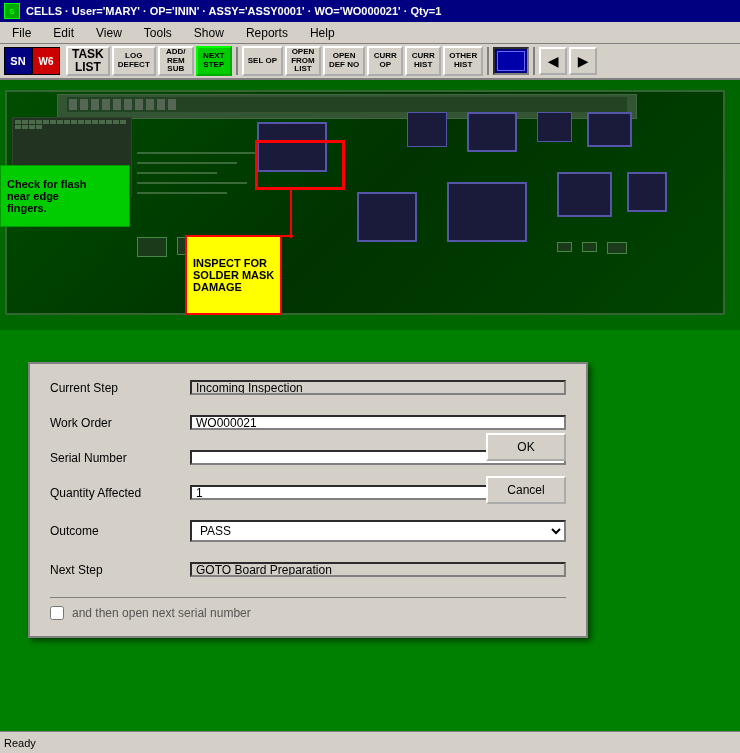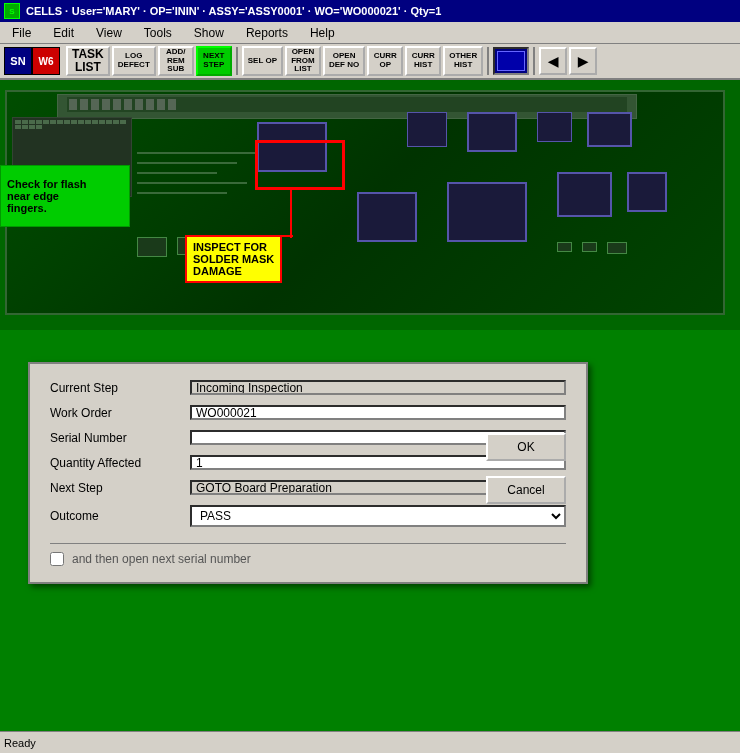--- a/index.html
+++ b/index.html
@@ -118,21 +118,21 @@
       top: 10px; left: 5px;
       width: 720px; height: 225px;
       background: #004400;
       border: 2px solid #336633;
     }
     
     .annotation-box {
       position: absolute;
       background: #ffff00;
       border: 2px solid #ff0000;
-      padding: 4px 6px;
+      padding: 20px 6px;
       font-size: 11px;
       font-weight: bold;
       color: #000;
       left: 185px;
       top: 155px;
       z-index: 10;
     }
     
     .green-annotation {
       position: absolute;
@@ -197,21 +197,21 @@
       display: flex; align-items: center; justify-content: center;
       cursor: pointer;
       font-size: 10px; font-weight: bold; color: #000;
     }
     #dialog-content {
       padding: 16px 20px;
     }
     .form-row {
       display: flex;
       align-items: center;
-      margin-bottom: 10px;
+      margin-bottom: 20px;
     }
     .form-label {
       width: 140px;
       font-size: 12px;
       color: #000;
     }
     .form-input {
       flex: 1;
       height: 15px;
       border: 2px inset #808080;
@@ -435,35 +435,35 @@
       <div class="form-label">Serial Number</div>
       <input class="form-input" type="text" style="width: 160px;">
     </div>
 
     <div class="form-row">
       <div class="form-label">Quantity Affected</div>
       <input class="form-input" type="text" style="width: 160px;" value="1">
     </div>
 
     <div class="form-row">
-      <div class="form-label">Next Step</div>
-      <input class="form-input form-input-readonly" type="text" readonly="" style="width: 280px;" value="GOTO Board Preparation">
-    </div>
-
-    <div class="form-row">
       <div class="form-label">Outcome</div>
       <div class="form-select-wrapper">
         <select class="form-select" style="width:280px;">
           <option>PASS</option>
           <option>FAIL</option>
           <option>HOLD</option>
         </select>
       </div>
     </div>
 
+    <div class="form-row">
+      <div class="form-label">Next Step</div>
+      <input class="form-input form-input-readonly" type="text" readonly="" style="width: 280px;" value="GOTO Board Preparation">
+    </div>
+
     <div class="btn-area">
       <button class="dialog-btn">OK</button>
       <button class="dialog-btn">Cancel</button>
     </div>
 
     <div class="checkbox-row">
       <input type="checkbox" class="form-checkbox" style="">
       <span class="checkbox-label">and then open next serial number</span>
     </div>
   </div>

